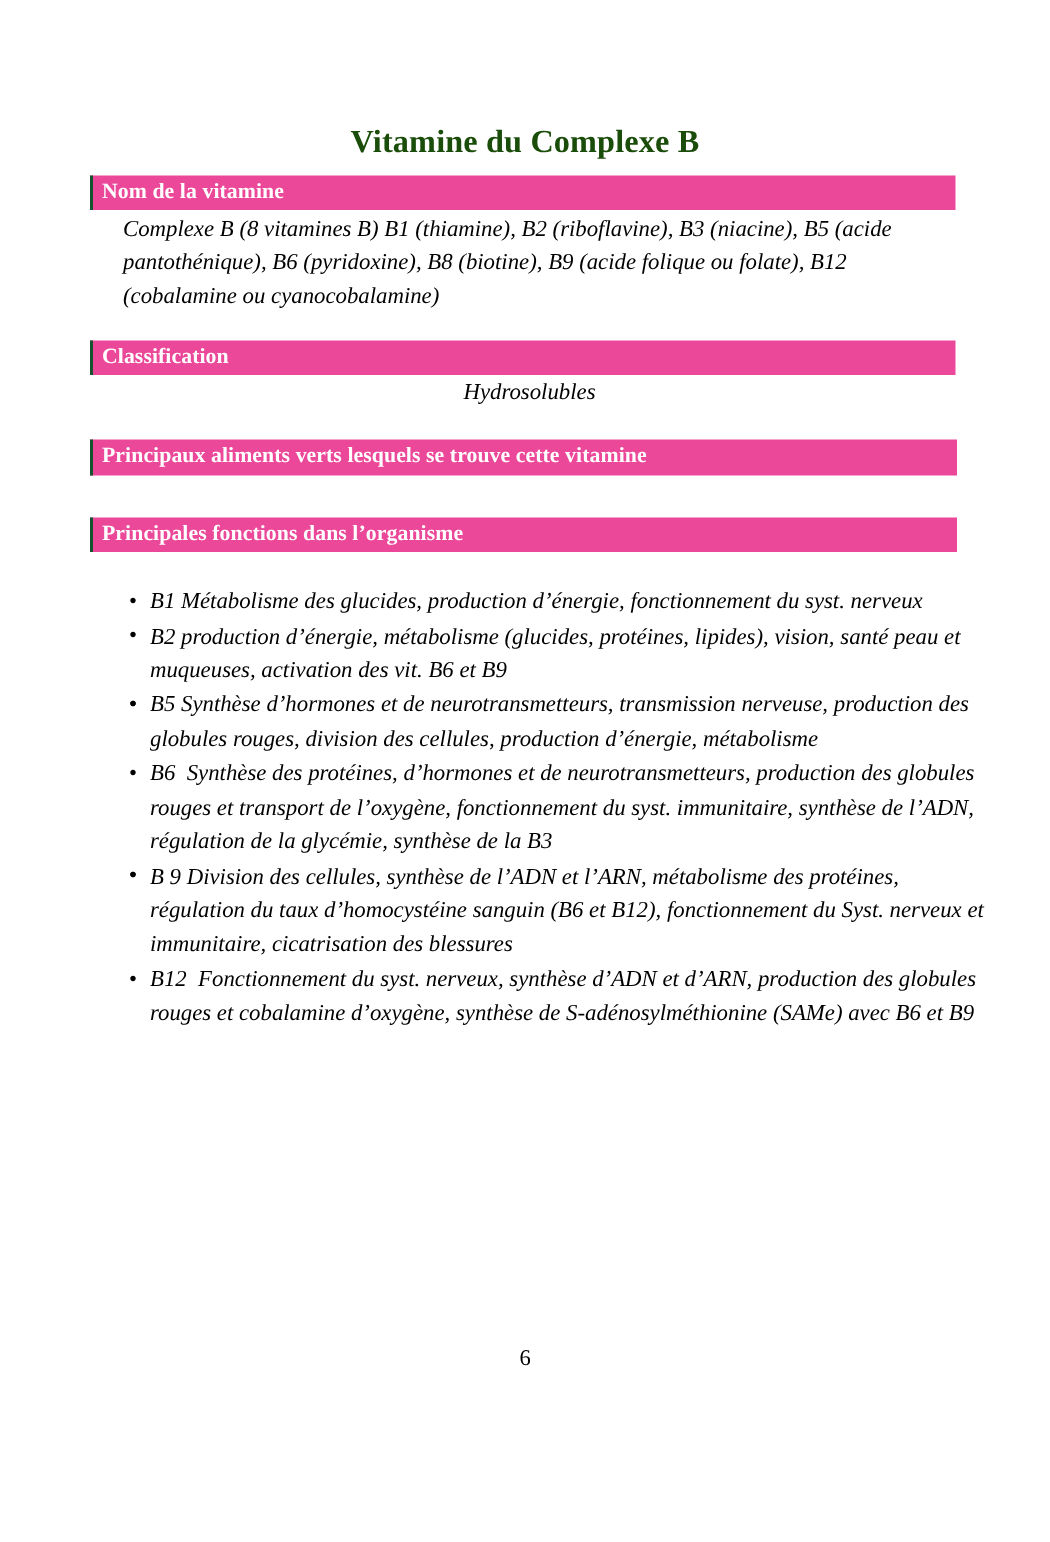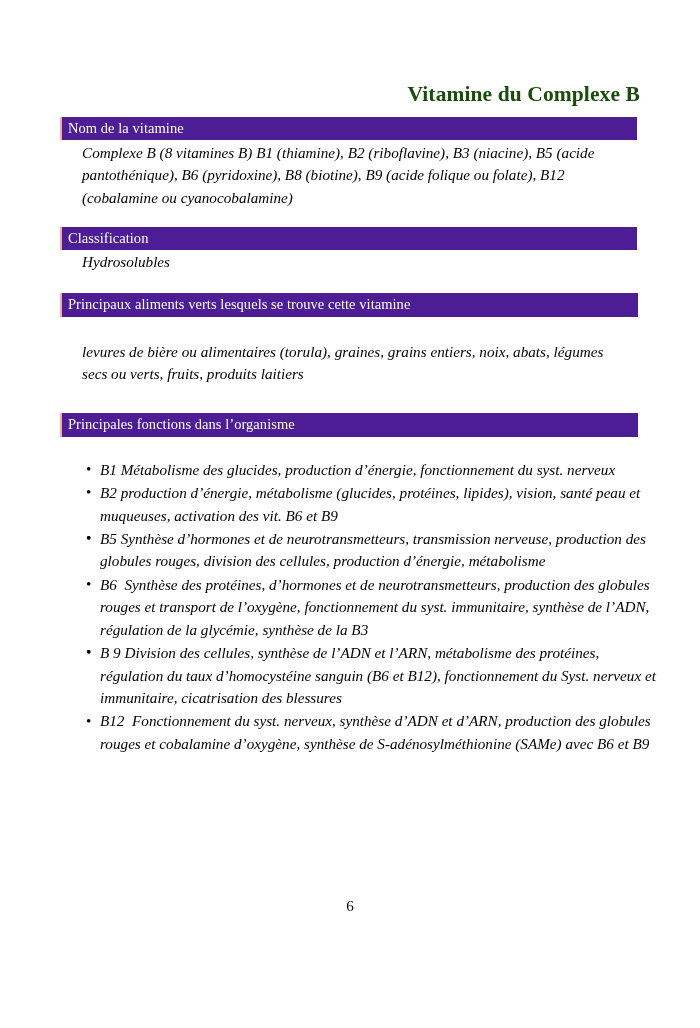--- a/index.html
+++ b/index.html
@@ -17,36 +17,36 @@
   .page {
     position: relative;
     width: 700px;
     height: 1028px;
     box-sizing: border-box;
     padding: 0 60px;
   }
   .doc-title {
     margin: 0;
     padding-top: 82px;
-    text-align: right;
+    text-align: center;
     font-size: 21.5px;
     font-weight: bold;
     color: #1a4d0a;
     letter-spacing: 0.1px;
     line-height: 1.15;
   }
   .section-bar {
-    background: #4c1d95;
+    background: #ec4899;
     color: #ffffff;
-    font-weight: normal;
+    font-weight: bold;
     font-size: 14.5px;
     line-height: 1.0;
     padding: 4px 0 5px 6px;
     box-sizing: border-box;
-    border-left: 2px solid #fca5a5;
+    border-left: 2px solid #14532d;
     letter-spacing: 0.05px;
   }
   .bar-narrow {
     width: 577px;
   }
   .bar-wide {
     width: 578px;
   }
   .body-text {
     font-style: italic;
@@ -59,20 +59,21 @@
   .spacer-10 { height: 10px; }
   .spacer-2 { height: 2px; }
   .spacer-4 { height: 4px; }
 
   #name-value {
     width: 560px;
     margin-top: 2px;
   }
   #classification-value {
     margin-top: 1px;
+    text-align: center;
   }
   #foods-value {
     width: 530px;
     margin-top: 24px;
   }
   #bar-functions {
     margin-top: 28px;
   }
   ul.functions {
     list-style: none;
@@ -125,21 +126,20 @@
   <div class="spacer-2"></div>
 
   <div class="section-bar bar-narrow">Classification</div>
 
   <p class="body-text" id="classification-value">Hydrosolubles</p>
 
   <div class="spacer-4"></div>
 
   <div class="section-bar bar-wide">Principaux aliments verts lesquels se trouve cette vitamine</div>
 
-  <p class="body-text" id="foods-value">levures de bière ou alimentaires (torula), graines, grains entiers, noix, abats, légumes secs ou verts, fruits, produits laitiers</p>
 
   <div class="section-bar bar-wide" id="bar-functions">Principales fonctions dans l’organisme</div>
 
   <ul class="functions" id="functions-list">
       <li><span class="bullet-mark">•</span><span>B1 Métabolisme des glucides, production d’énergie, fonctionnement du syst. nerveux</span></li>
       <li><span class="bullet-mark">•</span><span>B2 production d’énergie, métabolisme (glucides, protéines, lipides), vision, santé peau et muqueuses, activation des vit. B6 et B9</span></li>
       <li><span class="bullet-mark">•</span></li>
       <li><span class="bullet-mark">•</span><span>B5 Synthèse d’hormones et de neurotransmetteurs, transmission nerveuse, production des globules rouges, division des cellules, production d’énergie, métabolisme</span></li>
       <li><span class="bullet-mark">•</span><span>B6  Synthèse des protéines, d’hormones et de neurotransmetteurs, production des globules rouges et transport de l’oxygène, fonctionnement du syst. immunitaire, synthèse de l’ADN, régulation de la glycémie, synthèse de la B3</span></li>
       <li><span class="bullet-mark">•</span></li>

